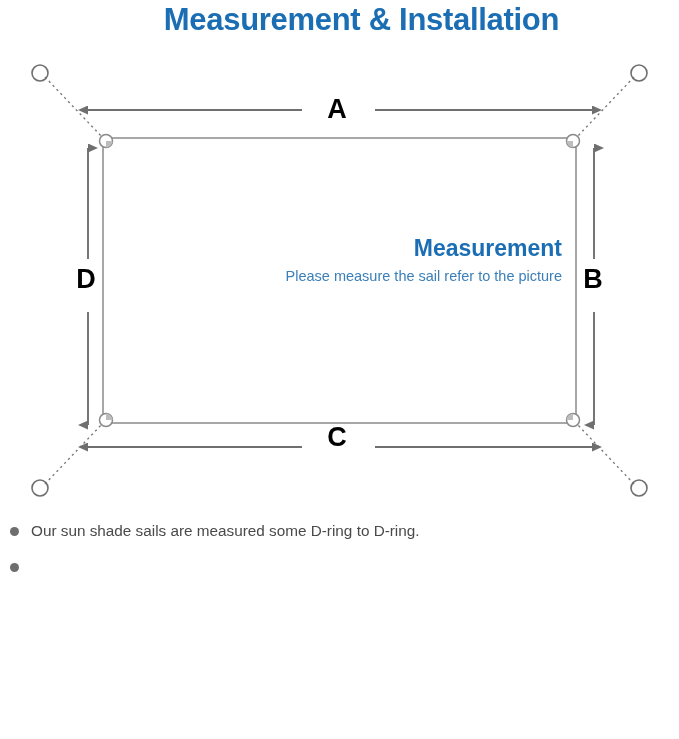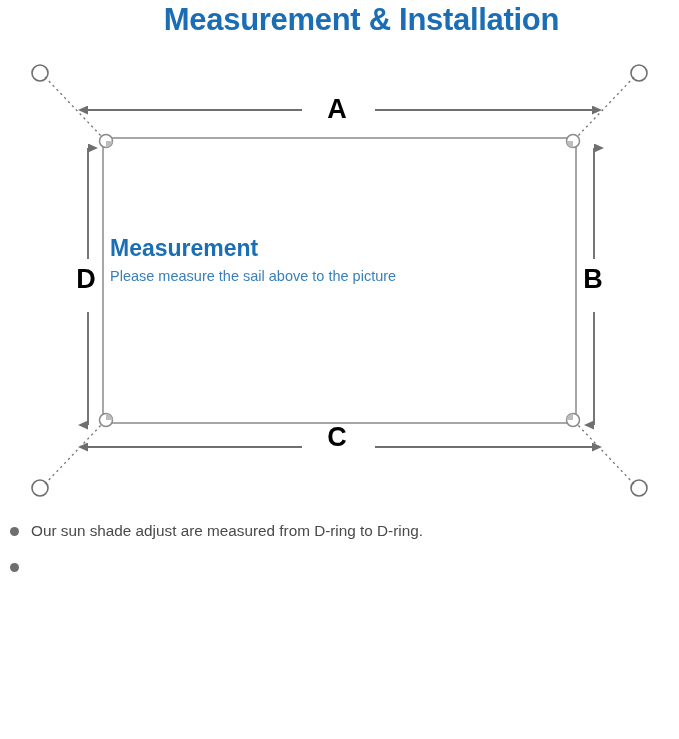--- a/index.html
+++ b/index.html
@@ -42,24 +42,24 @@
     width: 679px;
     height: 470px;
   }
   #diagram svg {
     display: block;
   }
 
   
   #sail-center-text {
     position: absolute;
-    left: 110px;
+    left: 102px;
     top: 190px;
     width: 460px;
-    text-align: left;
+    text-align: right;
     pointer-events: none;
   }
   #sail-center-title {
     color: #1b6eb3;
     font-size: 23px;
     font-weight: bold;
     line-height: 28px;
     white-space: nowrap;
   }
   #sail-center-subtitle {
@@ -178,34 +178,34 @@
       <line x1="88" y1="104" x2="88" y2="215" marker-start="url(#arrU)"></line>
       <line x1="88" y1="268" x2="88" y2="381" marker-end="url(#arrD)"></line>
 
       <line x1="594" y1="104" x2="594" y2="215" marker-start="url(#arrU)"></line>
       <line x1="594" y1="268" x2="594" y2="381" marker-end="url(#arrD)"></line>
     </g>
   </svg>
 
   <div id="sail-center-text">
     <div id="sail-center-title">Measurement</div>
-    <div id="sail-center-subtitle">Please measure the sail above to the picture</div>
+    <div id="sail-center-subtitle">Please measure the sail refer to the picture</div>
   </div>
 
   <div class="dim-label" id="dim-label-a">A</div>
   <div class="dim-label" id="dim-label-b">B</div>
   <div class="dim-label" id="dim-label-c">C</div>
   <div class="dim-label" id="dim-label-d">D</div>
 </div>
 
 <div id="notes">
 
   <div class="note-row">
     <span class="note-bullet"></span>
-    <span class="note-text">Our sun shade adjust are measured from D-ring to D-ring.</span>
+    <span class="note-text">Our sun shade sails are measured some D-ring to D-ring.</span>
   </div>
 
   <div class="note-row">
     <span class="note-bullet"></span>
   </div>
 
 
 
 </div>
 

